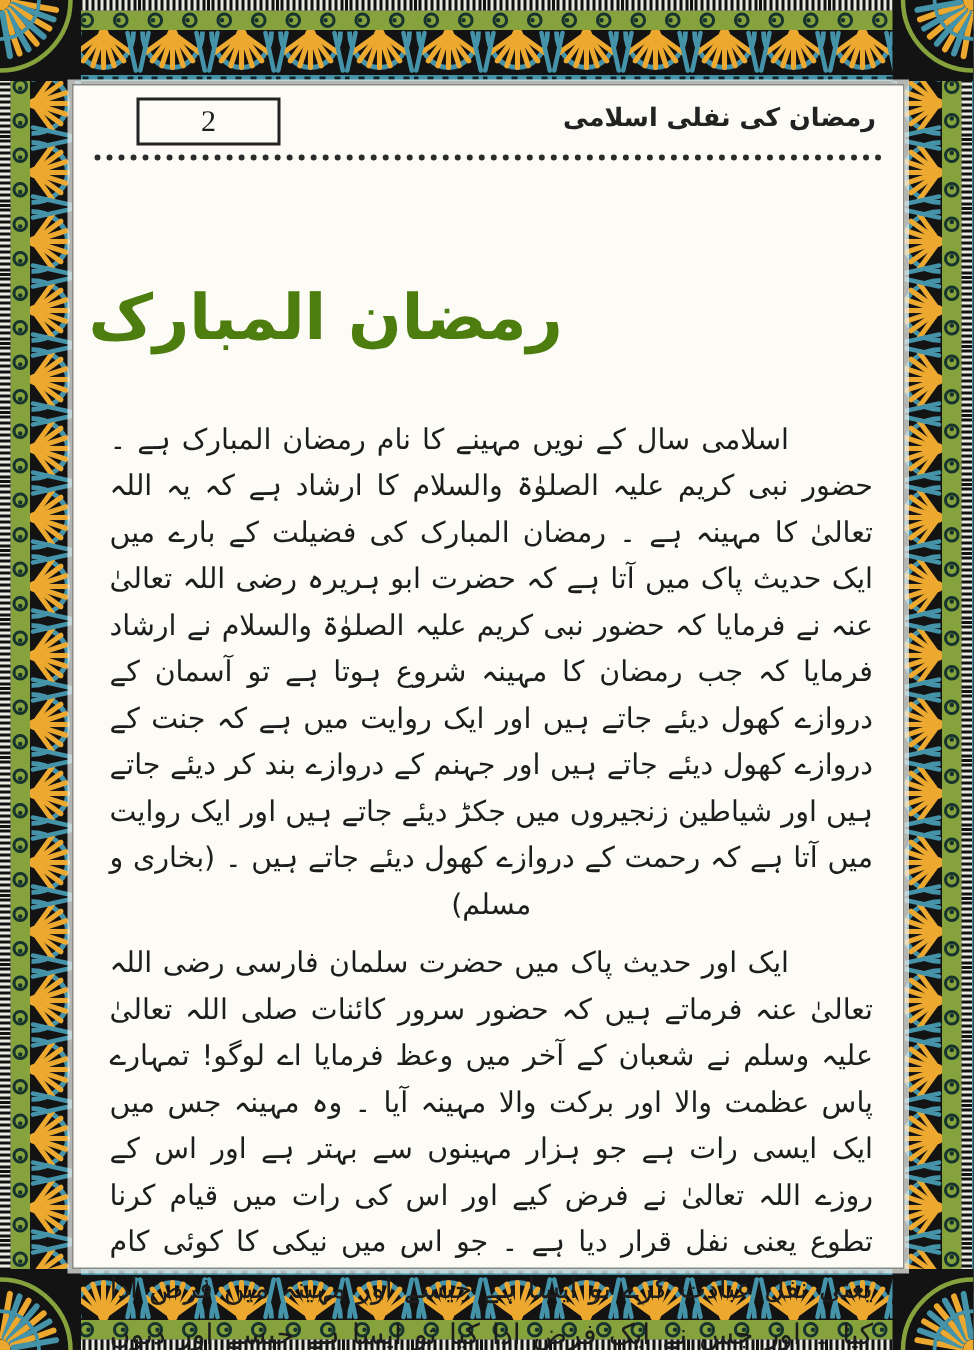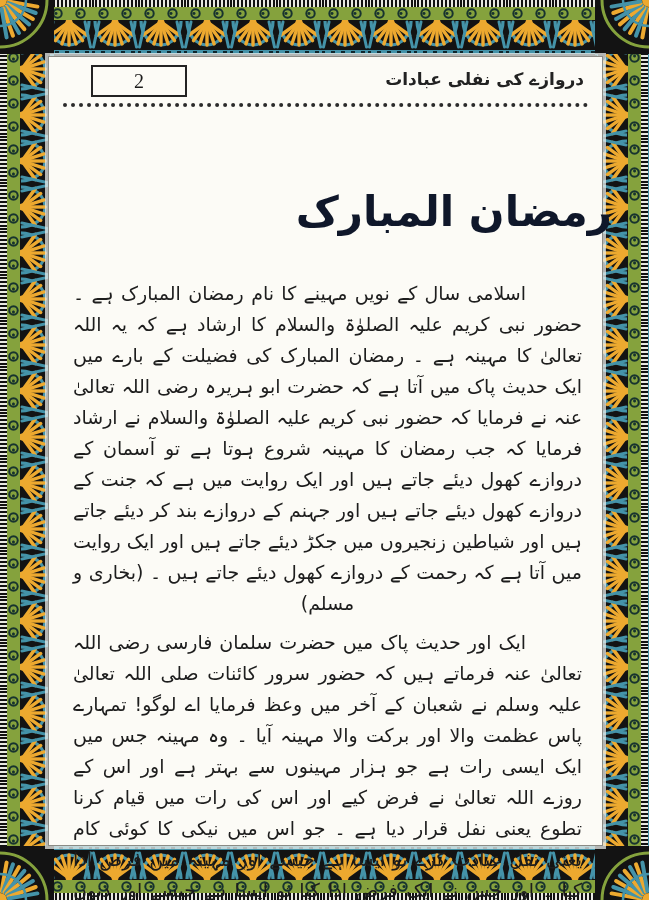--- a/index.html
+++ b/index.html
@@ -8,21 +8,21 @@
   .frame-svg{position:absolute;left:0;top:0;z-index:0;display:block;}
   .page{position:absolute;left:48px;top:56px;width:553px;height:788px;z-index:1;
         background:#fcfbf6;border:1px solid #8b8b85;
         box-shadow:0 0 0 3px rgba(235,238,235,.75);
         direction:rtl;color:#1e1e1e;}
   .page-header{position:relative;height:46px;margin:0 14px;border-bottom:4px dotted #2b2b2b;}
   .running-title{position:absolute;right:4px;top:12px;font-size:17px;font-weight:bold;color:#222;}
   .pagenum-box{position:absolute;left:28px;top:8px;width:92px;height:28px;border:2px solid #232323;
                background:#fcfbf6;display:flex;align-items:center;justify-content:center;}
   .pagenum{font-family:"Liberation Serif",serif;font-size:20px;color:#1c1c1c;}
-  .chapter-title{margin-top:80px;text-align:right;font-size:42px;font-weight:bold;color:#0f172a;
+  .chapter-title{margin-top:80px;text-align:left;font-size:42px;font-weight:bold;color:#4d7c0f;
                  transform:translateX(10px);letter-spacing:1px;}
   .body-text{margin:42px 20px 0 24px;font-size:19px;line-height:31px;text-align:justify;color:#1d1d1d;}
   .body-text p{margin:0;text-indent:56px;}
   .body-text p + p{margin-top:8px;}
   .p-first{text-align-last:center;}
 </style>
 </head>
 <body>
 
 <div class="canvas">
@@ -118,21 +118,21 @@
 
     <use href="#cornerg"></use>
     <use href="#cornerg" transform="translate(649,0) rotate(90)"></use>
     <use href="#cornerg" transform="translate(649,900) rotate(180)"></use>
     <use href="#cornerg" transform="translate(0,900) rotate(270)"></use>
   </svg>
 
   <div class="page">
 
     <div class="page-header">
-      <span class="running-title">دروازے کی نفلی عبادات</span>
+      <span class="running-title">رمضان کی نفلی اسلامی</span>
       <div class="pagenum-box">
         <span class="pagenum">2</span>
       </div>
     </div>
 
     <div class="chapter-title">رمضان المبارک</div>
 
     <div class="body-text">
       <p class="p-first">اسلامی سال کے نویں مہینے کا نام رمضان المبارک ہے ۔ حضور نبی کریم علیہ الصلوٰۃ والسلام کا ارشاد ہے کہ یہ اللہ تعالیٰ کا مہینہ ہے ۔ رمضان المبارک کی فضیلت کے بارے میں ایک حدیث پاک میں آتا ہے کہ حضرت ابو ہریرہ رضی اللہ تعالیٰ عنہ نے فرمایا کہ حضور نبی کریم علیہ الصلوٰۃ والسلام نے ارشاد فرمایا کہ جب رمضان کا مہینہ شروع ہوتا ہے تو آسمان کے دروازے کھول دیئے جاتے ہیں اور ایک روایت میں ہے کہ جنت کے دروازے کھول دیئے جاتے ہیں اور جہنم کے دروازے بند کر دیئے جاتے ہیں اور شیاطین زنجیروں میں جکڑ دیئے جاتے ہیں اور ایک روایت میں آتا ہے کہ رحمت کے دروازے کھول دیئے جاتے ہیں ۔ (بخاری و مسلم)</p>
       <p>ایک اور حدیث پاک میں حضرت سلمان فارسی رضی اللہ تعالیٰ عنہ فرماتے ہیں کہ حضور سرور کائنات صلی اللہ تعالیٰ علیہ وسلم نے شعبان کے آخر میں وعظ فرمایا اے لوگو! تمہارے پاس عظمت والا اور برکت والا مہینہ آیا ۔ وہ مہینہ جس میں ایک ایسی رات ہے جو ہزار مہینوں سے بہتر ہے اور اس کے روزے اللہ تعالیٰ نے فرض کیے اور اس کی رات میں قیام کرنا تطوع یعنی نفل قرار دیا ہے ۔ جو اس میں نیکی کا کوئی کام یعنی نفل عبادت کرے تو ایسا ہے جیسے اور مہینہ میں فرض ادا کیا ۔ اور جس نے ایک فرض ادا کیا تو ایسا ہے جیسے اور دنوں میں ستر فرض ادا کیے ۔ یہ صبر کا مہینہ ہے اور صبر کا ثواب جنت ہے اور یہ غم خواری کا مہینہ ہے اور اس مہینہ میں مومن کا رزق بڑھایا جاتا ہے ۔ جو اس میں روزہ دار کو افطار کرائے اس کے گناہوں کے لیے مغفرت ہے اور اس کی</p>

